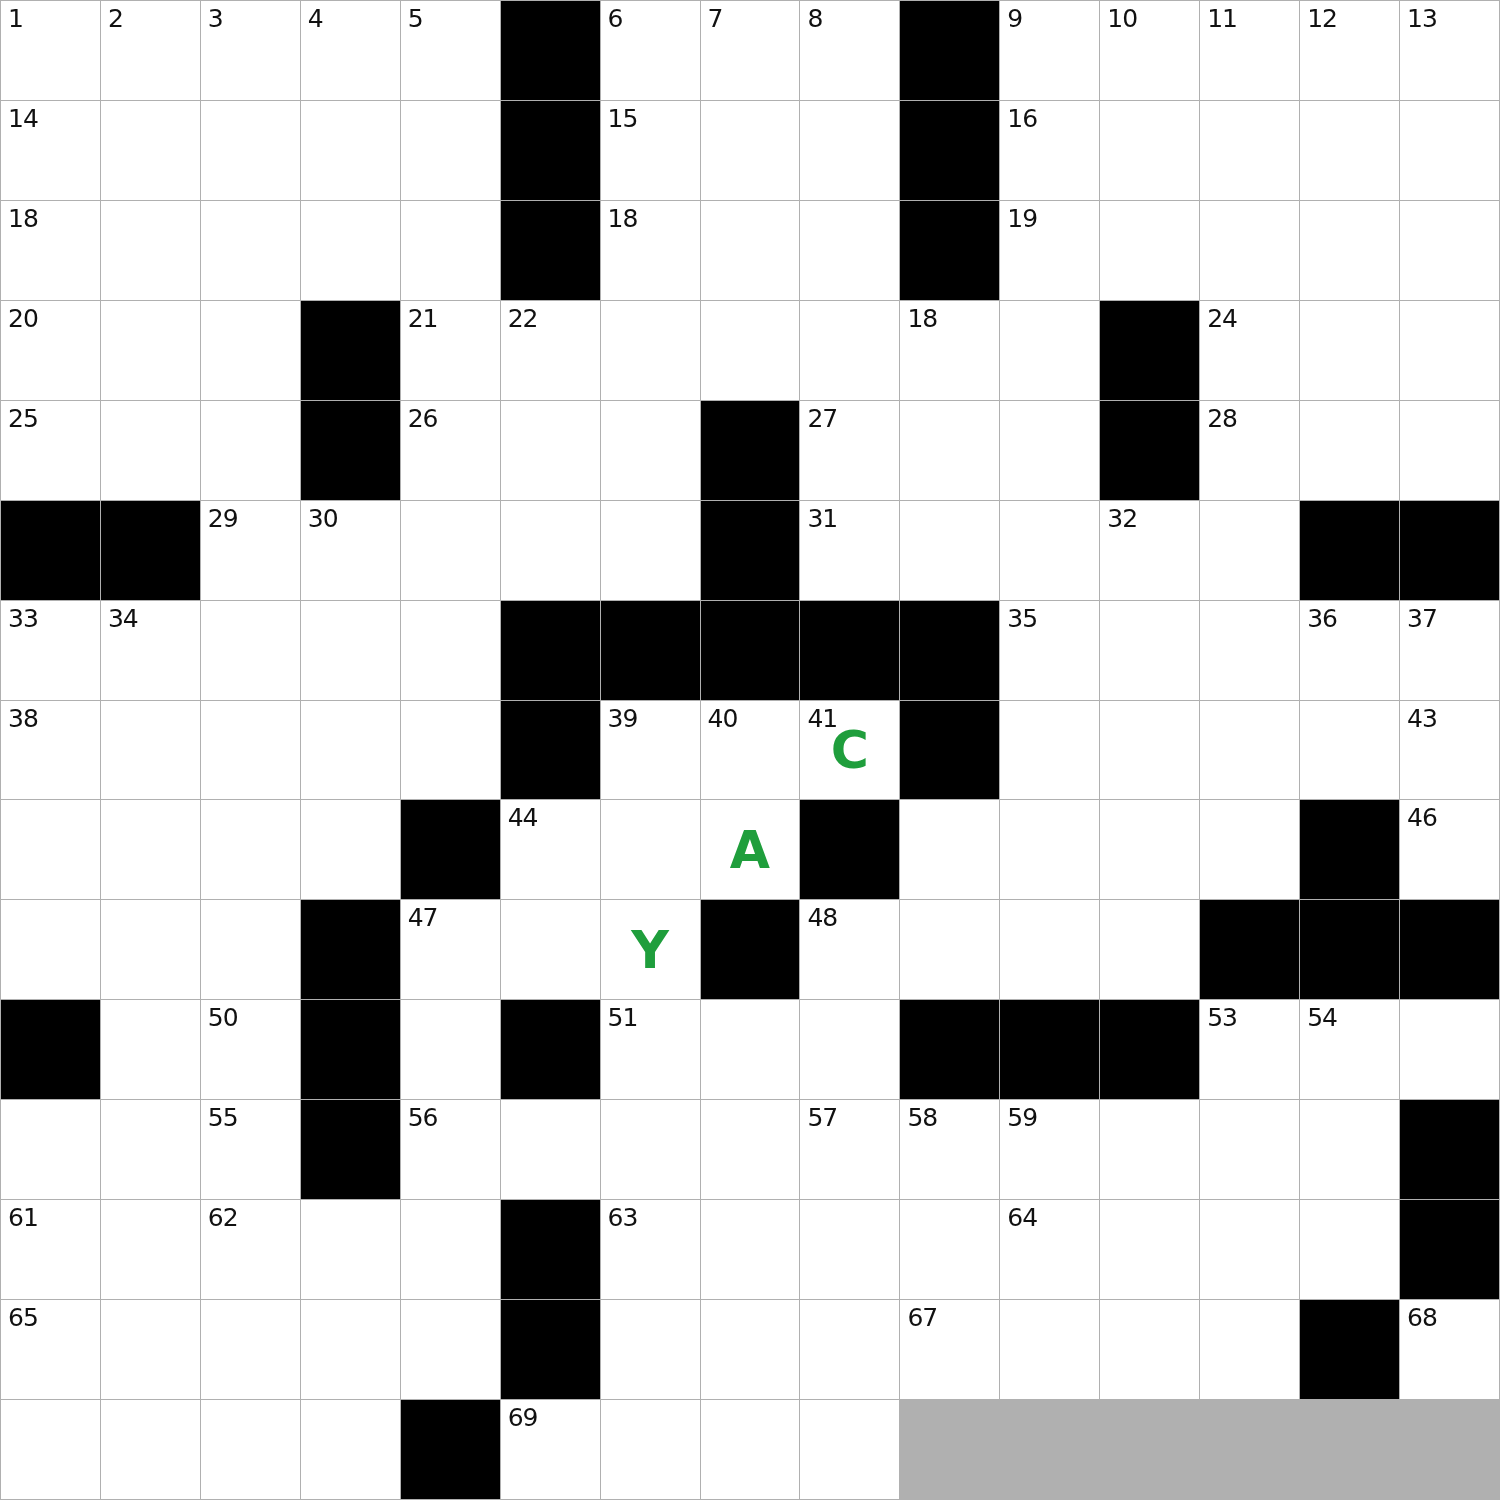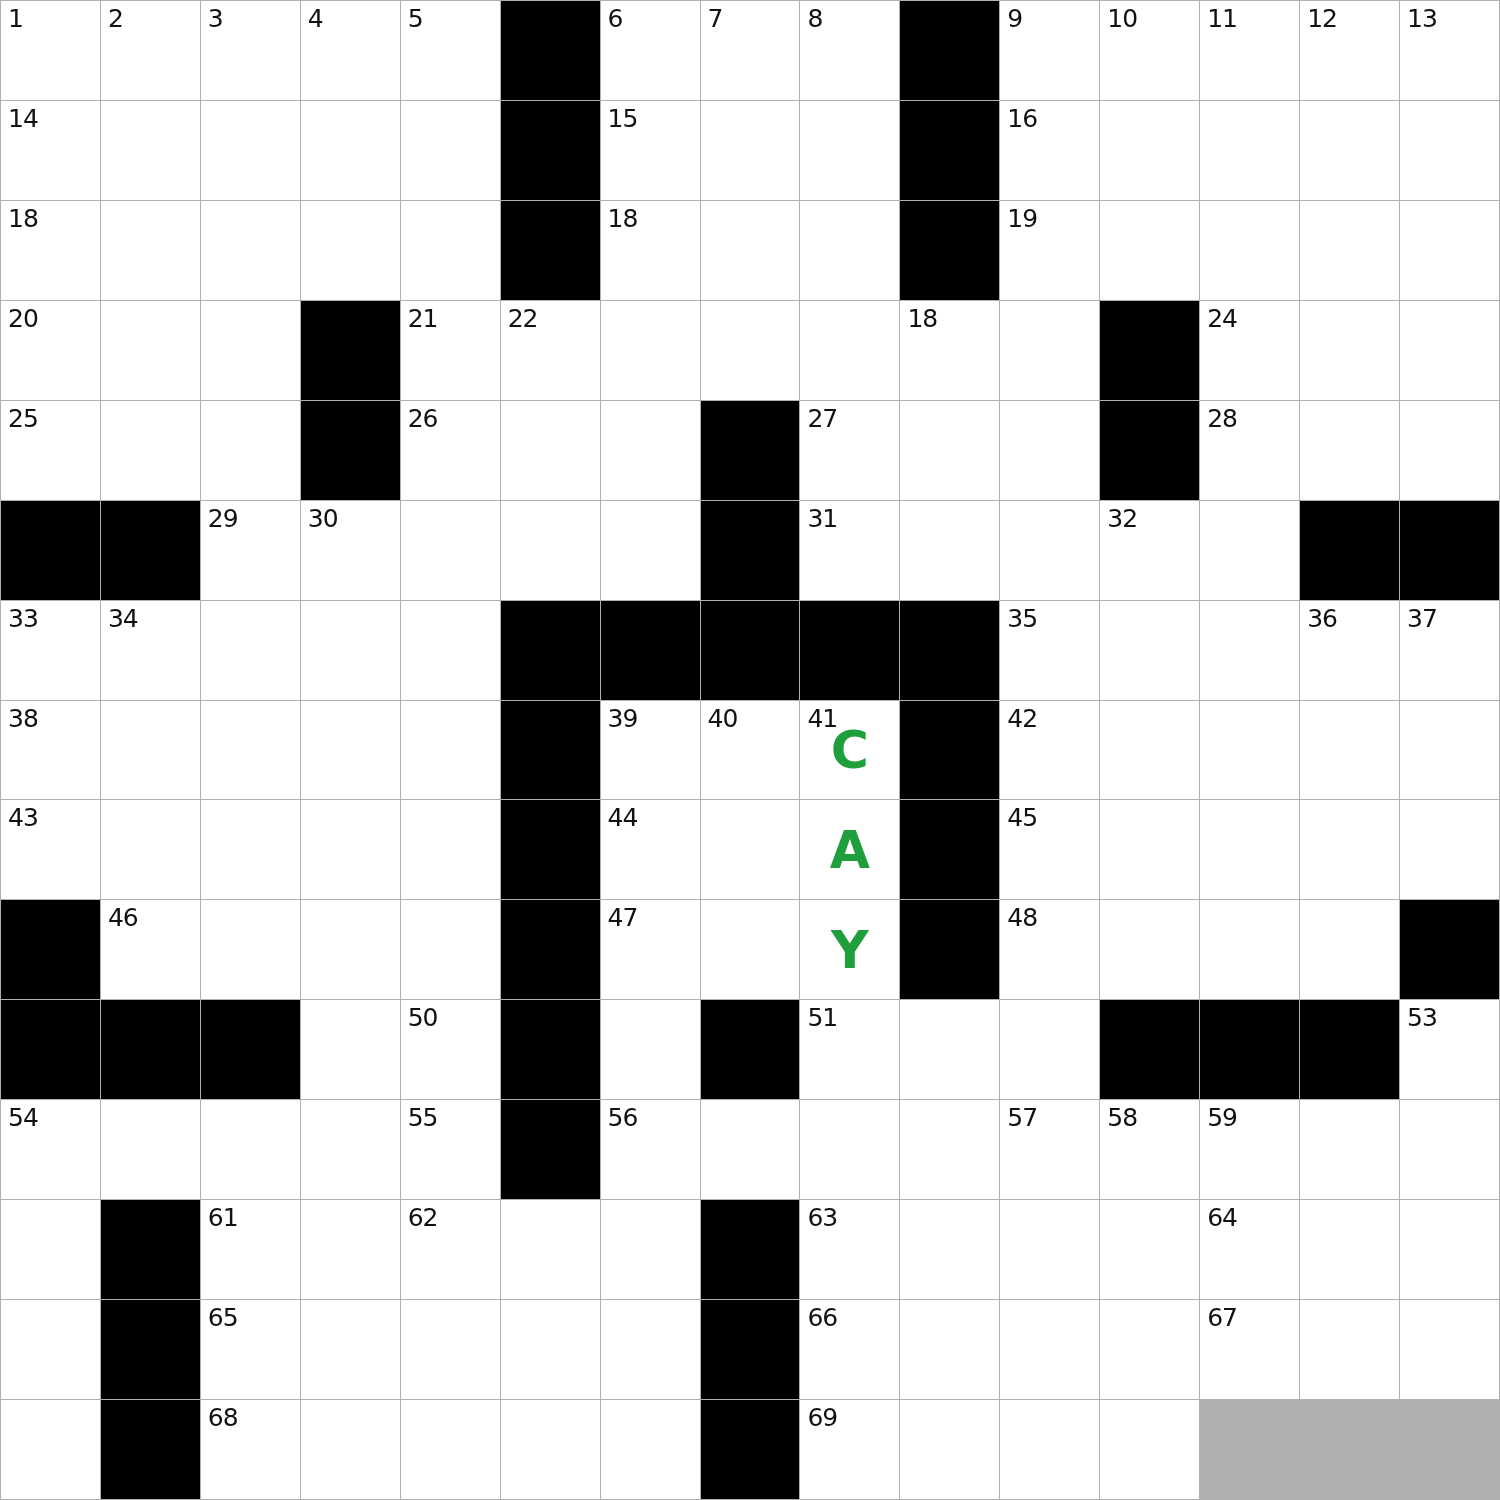--- a/index.html
+++ b/index.html
@@ -243,46 +243,40 @@
       <span class="num">39</span>
     </div>
     <div class="cell">
       <span class="num">40</span>
     </div>
     <div class="cell">
       <span class="num">41</span>
       <span class="letter">C</span>
     </div>
     <div class="cell black"></div>
-    <div class="cell">
-      <span class="num">42</span>
-    </div>
     <div class="cell"></div>
     <div class="cell"></div>
     <div class="cell"></div>
     <div class="cell"></div>
     <div class="cell">
       <span class="num">43</span>
     </div>
     <div class="cell"></div>
     <div class="cell"></div>
     <div class="cell"></div>
     <div class="cell"></div>
     <div class="cell black"></div>
     <div class="cell">
       <span class="num">44</span>
     </div>
     <div class="cell"></div>
     <div class="cell">
       <span class="letter">A</span>
     </div>
     <div class="cell black"></div>
-    <div class="cell">
-      <span class="num">45</span>
-    </div>
     <div class="cell"></div>
     <div class="cell"></div>
     <div class="cell"></div>
     <div class="cell"></div>
     <div class="cell black"></div>
     <div class="cell">
       <span class="num">46</span>
     </div>
     <div class="cell"></div>
     <div class="cell"></div>
@@ -377,23 +371,20 @@
     <div class="cell"></div>
     <div class="cell black"></div>
     <div class="cell">
       <span class="num">65</span>
     </div>
     <div class="cell"></div>
     <div class="cell"></div>
     <div class="cell"></div>
     <div class="cell"></div>
     <div class="cell black"></div>
-    <div class="cell">
-      <span class="num">66</span>
-    </div>
     <div class="cell"></div>
     <div class="cell"></div>
     <div class="cell"></div>
     <div class="cell">
       <span class="num">67</span>
     </div>
     <div class="cell"></div>
     <div class="cell"></div>
     <div class="cell"></div>
     <div class="cell black"></div>

